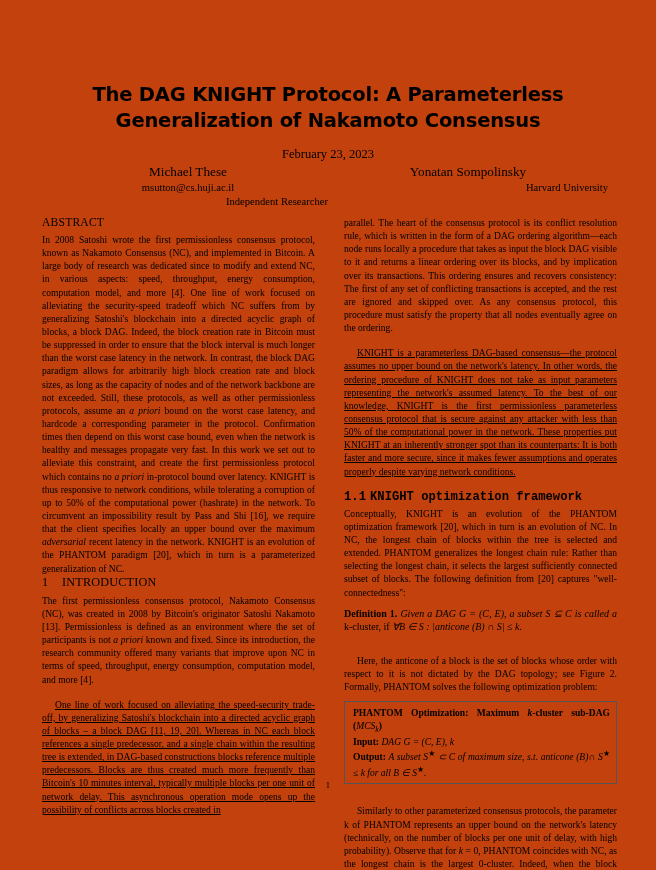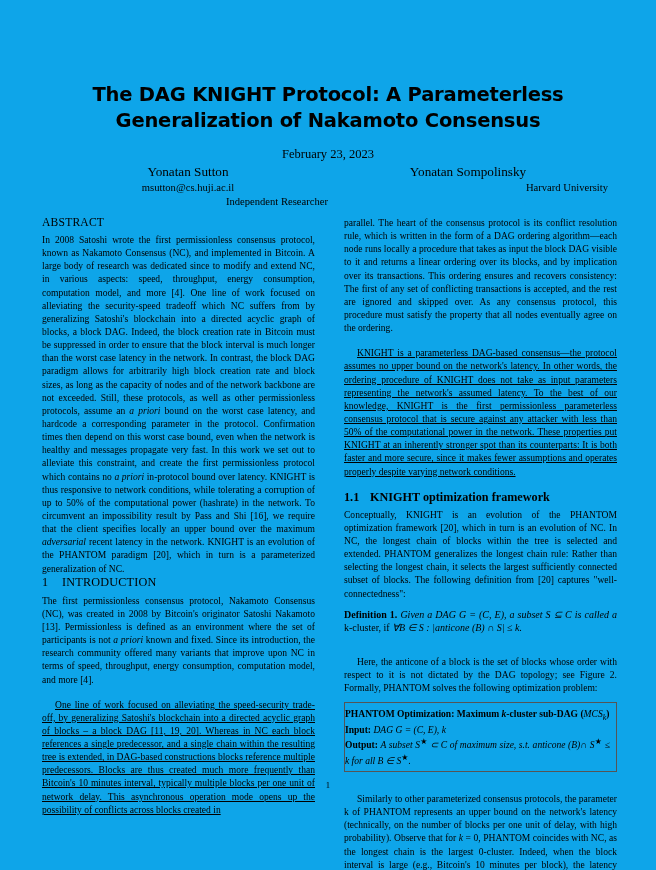--- a/index.html
+++ b/index.html
@@ -13,21 +13,21 @@
     font-family: "Liberation Serif", serif;
     color: #000000;
     position: relative;
     overflow: hidden;
   }
   .page {
     position: absolute;
     left: 0; top: 0;
     width: 656px;
     height: 870px;
-    background: #0ea5e9;
+    background: #c2410c;
   }
 
   
   .title-block {
     position: absolute;
     left: 48px;
     top: 82px;
     width: 560px;
     text-align: center;
   }
@@ -91,21 +91,21 @@
   }
   h2.sec-head.numbered {
     font-size: 12.2px;
     margin-bottom: 4px;
   }
   h2.sec-head.numbered .num {
     display: inline-block;
     min-width: 20px;
   }
   h3.subsec-head {
-    font-family: Liberation Serif, serif;
+    font-family: Liberation Mono, monospace;
     font-weight: bold;
     font-size: 12.2px;
     margin: 12px 0 3px 0;
   }
   h3.subsec-head .num {
     display: inline-block;
     min-width: 26px;
   }
 
   p.body {
@@ -118,21 +118,21 @@
   }
   p.body.indent { text-indent: 13px; margin-top: 20px; }
   p.body + p.body { margin-top: 12px; text-decoration: underline; }
 
   .it { font-style: italic; }
   .bold { font-weight: bold; }
 
   
   .opt-box {
     border: 1px solid #555555;
-    padding: 4px 6px 4px 0;
+    padding: 4px 6px 4px 8px;
     margin: 7px 0 6px 0;
   }
   .opt-box p {
     margin: 0;
     font-size: 9.55px;
     line-height: 1.40;
     text-align: justify;
   }
 
   
@@ -158,21 +158,21 @@
 
 <div class="page">
 
   <div class="title-block">
     <h1 class="paper-title">The DAG KNIGHT Protocol: A Parameterless Generalization of Nakamoto Consensus</h1>
     <div class="paper-date">February 23, 2023</div>
   </div>
 
   <div class="authors">
     <div class="author">
-      <div class="author-name">Yonatan Sutton</div>
+      <div class="author-name">Michael These</div>
       <div class="author-email">msutton@cs.huji.ac.il</div>
       <div class="author-affil">Independent Researcher</div>
     </div>
     <div class="author">
       <div class="author-name">Yonatan Sompolinsky</div>
       <div class="author-affil">Harvard University</div>
     </div>
   </div>
 
   <div class="columns">

